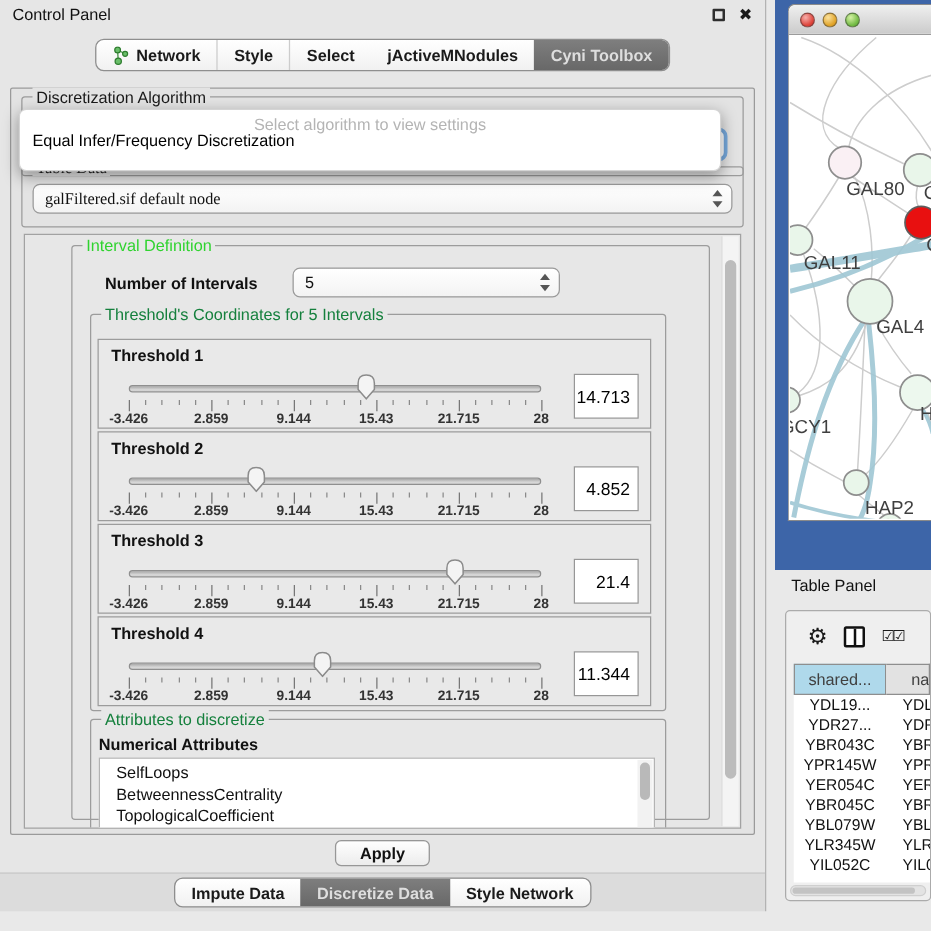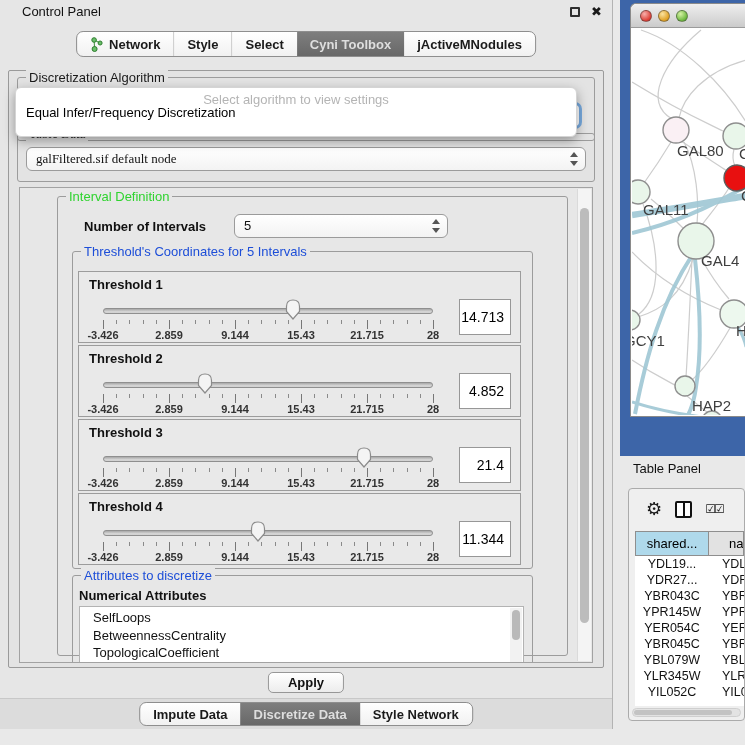--- a/index.html
+++ b/index.html
@@ -5,21 +5,21 @@
   html,body{margin:0;padding:0;width:745px;height:745px;overflow:hidden;
     background:#E9E9E9;font-family:"Liberation Sans","DejaVu Sans",sans-serif;
     -webkit-font-smoothing:antialiased;}
   *{box-sizing:border-box;}
 
   
   .cp{position:absolute;left:0;top:0;width:613px;height:729px;background:#E6E6E6;
       border-right:1px solid #B3B3B3;}
   .cp-header{position:absolute;left:0;top:0;right:0;height:23px;display:flex;align-items:center;
       padding:0 10px;font-size:13px;color:#111;}
-  .cp-title{flex:0 0 auto;margin-left:12px;}
+  .cp-title{flex:0 0 auto;}
   .hdr-icons{margin-left:auto;display:flex;align-items:center;gap:11px;}
   .float-ic{width:10px;height:10px;border:2px solid #2E2E2E;border-radius:1px;}
   .close-ic{font-size:13px;font-weight:bold;color:#1A1A1A;line-height:10px;}
 
   
   .pill{display:inline-flex;border:1px solid #8E8E8E;border-radius:7px;overflow:hidden;
      background:linear-gradient(#FFFFFF,#F1F1F1);height:26px;font-size:13px;font-weight:bold;color:#1A1A1A;}
   .seg{display:flex;align-items:center;gap:6px;padding:0 13px;white-space:nowrap;cursor:default;}
   .seg.sep{border-left:1px solid #CCCCCC;}
   .seg.active{background:linear-gradient(#7E7E7E,#686868);color:#DEDEDE;border-left:none;}
@@ -29,21 +29,21 @@
   
   .main-panel{position:absolute;left:8px;top:70px;width:596px;height:598px;
      border:1px solid #9A9A9A;border-radius:2px;background:#E3E3E3;}
 
   
   .fs{position:absolute;border:1px solid #9C9C9C;border-radius:3px;}
   .fs>.fs-title{position:absolute;top:-8px;left:8px;padding:0 3px;font-size:13px;line-height:15px;
      background:#E3E3E3;color:#1A1A1A;}
   .fs.on-scroll>.fs-title{background:#E7E7E7;}
   .fs-title.green{color:#2FD32F;}
-  .fs-title.blue{color:#1d4ed8;}
+  .fs-title.blue{color:#15803d;}
 
   .algo-fs{left:8px;top:6px;right:8px;height:64px;}
   .combo-sliver{position:absolute;right:12px;top:24px;width:28px;height:27px;background:#FFF;
      border:3px solid #77A9DD;border-radius:7px;}
 
   
   .popup{position:absolute;left:6px;top:16px;width:562px;height:50px;background:#FFFFFF;
      border:1px solid #D4D4D4;border-radius:6px;box-shadow:0 4px 12px rgba(0,0,0,.35);z-index:9;}
   .popup .hint{text-align:center;color:#B4B4B4;font-size:13px;padding-top:4px;height:17px;}
   .popup .opt{font-size:13px;line-height:15px;padding-left:10px;color:#000;}
@@ -113,21 +113,21 @@
   .tp-title{position:absolute;left:633px;top:461px;font-size:13px;color:#111;}
   .table-card{position:absolute;left:628px;top:488px;width:117px;height:233px;background:#EFEFEF;
      border:1px solid #ABABAB;border-radius:4px;overflow:hidden;}
   .tp-toolbar{position:absolute;left:0;top:0;right:0;height:40px;display:flex;align-items:center;
      padding-left:17px;gap:13px;}
   .gear{font-size:18px;color:#1A1A1A;line-height:18px;}
   .split-ic{width:17px;height:17px;border:2px solid #111;border-radius:2px;position:relative;background:#FFF;}
   .split-ic:before{content:"";position:absolute;left:6px;top:0;bottom:0;width:2px;background:#111;}
   .cbx2{font-size:12px;color:#1A1A1A;letter-spacing:-2px;}
   .tp-table{position:absolute;left:6px;top:42px;right:0;bottom:14px;background:#FFF;}
-  .tp-hrow{display:flex;height:25px;font-size:13px;color:#000000;}
+  .tp-hrow{display:flex;height:25px;font-size:13px;color:#404040;}
   .tp-h1{width:74px;background:#AFD9EB;border:1px solid #8E8E8E;display:flex;align-items:center;justify-content:center;}
   .tp-h2{flex:1;background:#E2E2E2;border:1px solid #8E8E8E;border-left:none;display:flex;align-items:center;
      padding-left:20px;overflow:hidden;}
   .trow{display:flex;height:16px;font-size:12.5px;color:#111;}
   .tc1{width:74px;text-align:center;line-height:16px;}
   .tc2{flex:1;padding-left:13px;line-height:16px;overflow:hidden;white-space:nowrap;}
   .hsb{position:absolute;left:3px;right:3px;bottom:3px;height:9px;background:#E3E3E3;border-radius:5px;border:1px solid #CFCFCF;}
   .hsb i{position:absolute;left:1px;top:1px;height:5px;width:92%;background:#C3C3C3;border-radius:4px;}
 
   svg text{font-family:"Liberation Sans","DejaVu Sans",sans-serif;}
@@ -155,25 +155,25 @@
         <circle cx="4.5" cy="12" r="2.5" fill="#69BE69" stroke="#2F7D2F"></circle>
       </svg>
       <span>Network</span>
     </span>
     <span class="seg sep">
         <span>Style</span>
       </span>
     <span class="seg sep">
         <span>Select</span>
       </span>
+    <span class="seg after-active">
+        <span>jActiveMNodules</span>
+      </span>
     <span class="seg active">
         <span>Cyni Toolbox</span>
-      </span>
-    <span class="seg after-active">
-        <span>jActiveMNodules</span>
       </span>
   </div>
 
   <div class="main-panel">
 
     <div class="fs algo-fs">
       <span class="fs-title">Discretization Algorithm</span>
       <span class="combo-sliver"></span>
     </div>
 

